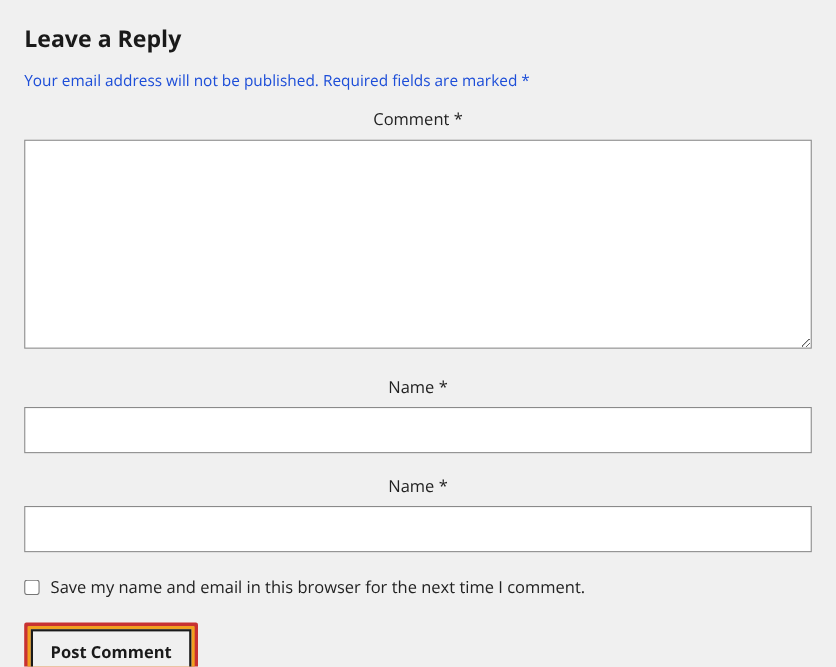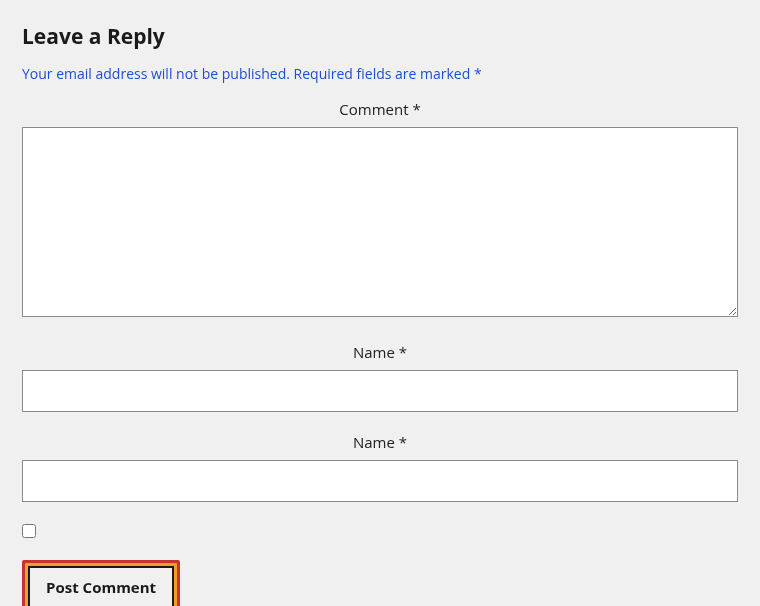--- a/index.html
+++ b/index.html
@@ -108,20 +108,21 @@
 <textarea class="textarea" style=""></textarea>
 
 <label class="label">Name *</label>
 <input type="text" class="text-input" value="" style="">
 
 <label class="label">Name *</label>
 <input type="text" class="text-input" value="" style="">
 
 <div class="checkbox-row">
   <input type="checkbox" style="">
+  <label>Save my name and email in this browser for the next time I comment.</label>
 </div>
 
 <div class="button-outer-red">
   <div class="button-outer-yellow">
     <button class="post-button">Post Comment</button>
   </div>
 </div>
 
 
 

